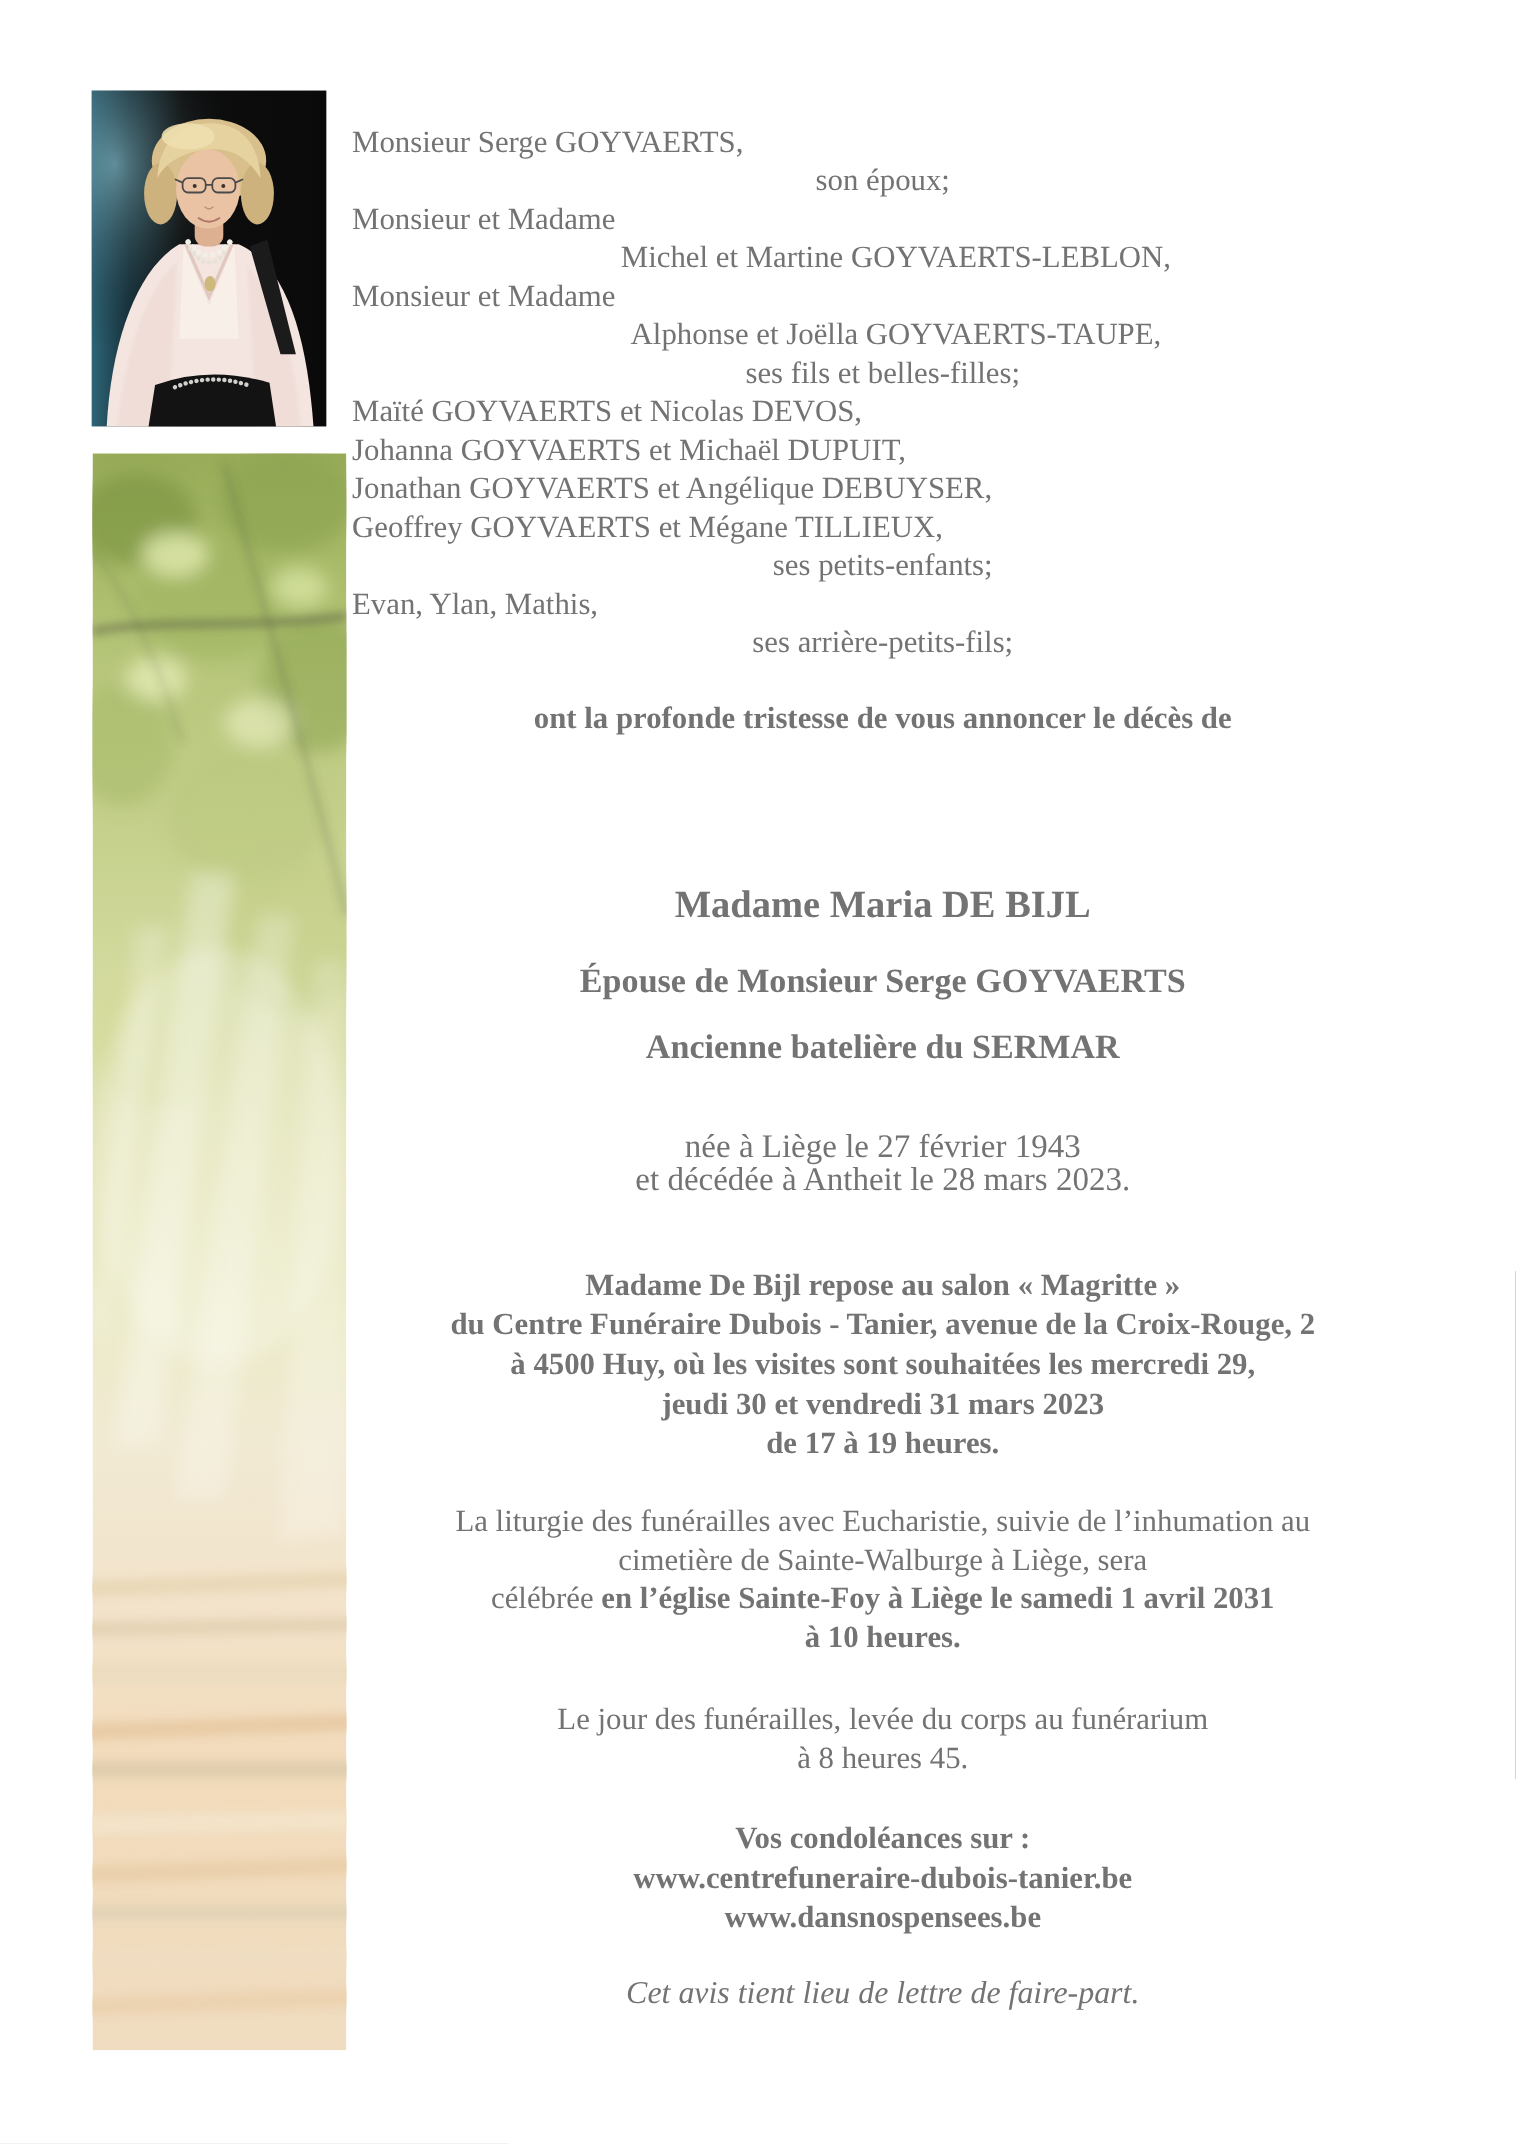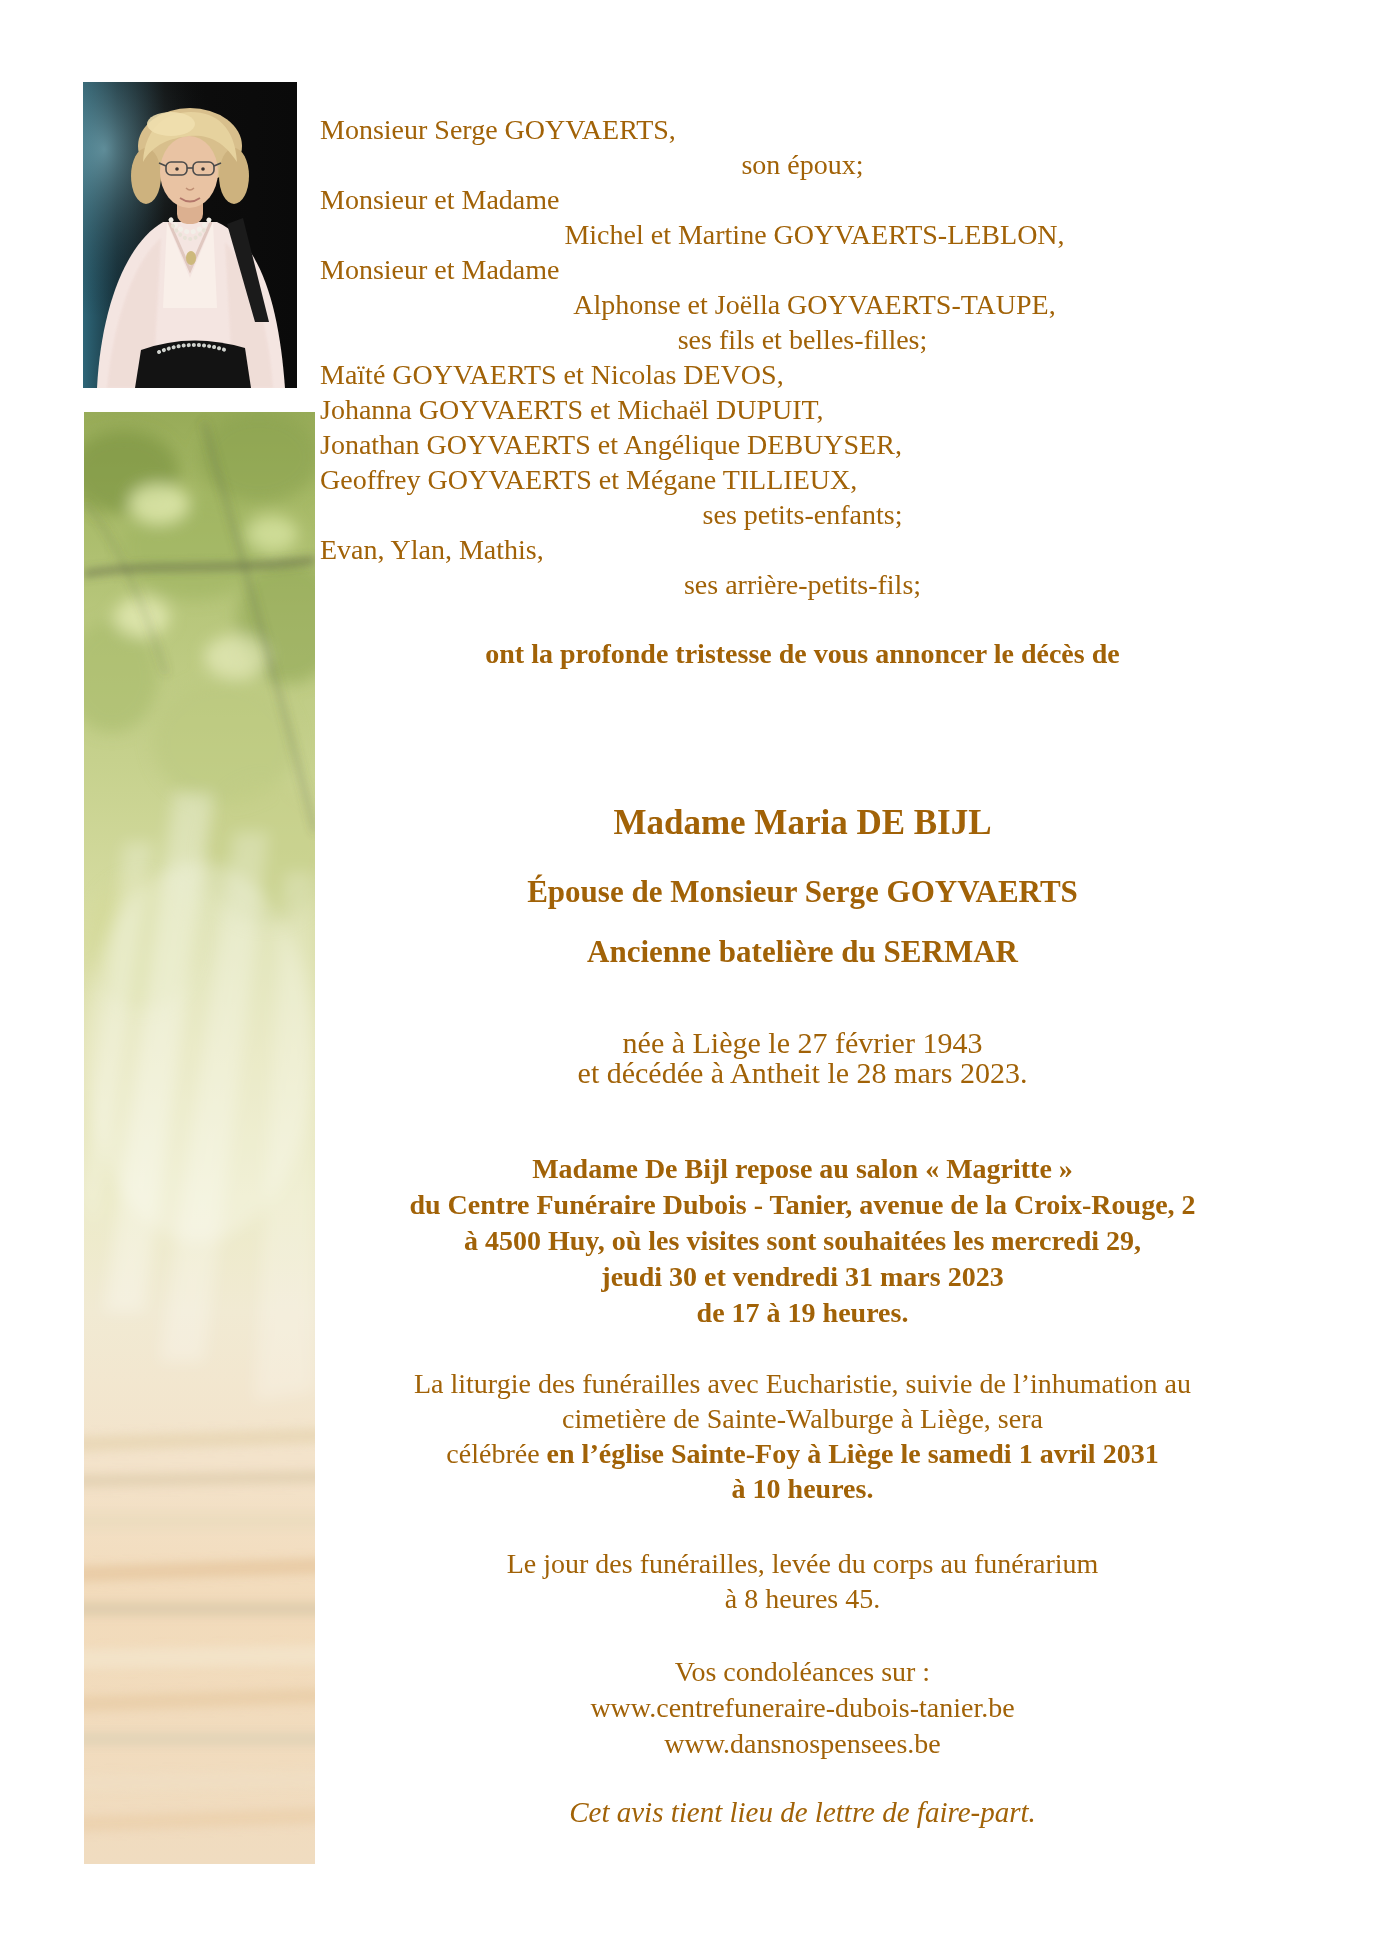--- a/index.html
+++ b/index.html
@@ -2,21 +2,21 @@
 <html lang="fr"><head>
 <meta charset="utf-8">
 <style>
   html,body{margin:0;padding:0;background:#888;}
   .page{
     position:relative;
     width:1378px;height:1949px;
     margin:0 auto;
     background:#ffffff;
     font-family:"Liberation Serif","DejaVu Serif",serif;
-    color:#a16207;
+    color:#737373;
     overflow:hidden;
   }
   .photo{position:absolute;overflow:hidden;}
   .photo svg{display:block;width:100%;height:100%;}
   #portrait{left:83px;top:82px;width:214px;height:306px;}
   #strip{left:84px;top:412px;width:231px;height:1452px;}
 
   .txtcol{position:absolute;left:320px;width:965px;}
   .family{top:112px;font-size:28px;line-height:35px;}
   .family .line{white-space:nowrap;}
@@ -29,21 +29,21 @@
   .deceased-name{top:803px;font-size:35px;font-weight:bold;}
   .spouse-line{top:874px;font-size:31px;font-weight:bold;}
   .occupation-line{top:934px;font-size:31px;font-weight:bold;}
   .birth-line{top:1026px;font-size:30px;}
   .death-line{top:1056px;font-size:30px;}
 
   .visitation{top:1151px;font-size:28px;font-weight:bold;line-height:36px;}
   .funeral{top:1366px;font-size:28px;line-height:35px;}
   .funeral .bold{font-weight:bold;}
   .levee{top:1546px;font-size:28px;line-height:35px;}
-  .condolences{top:1654px;font-size:28px;font-weight:normal;line-height:36px;}
+  .condolences{top:1654px;font-size:28px;font-weight:bold;line-height:36px;}
   .footer-notice{top:1796px;font-size:29px;font-style:italic;}
 </style>
 </head>
 <body>
 
 <div class="page">
 
   <div class="photo" id="portrait">
     <svg viewBox="0 0 214 306" preserveAspectRatio="none">
       <defs>

